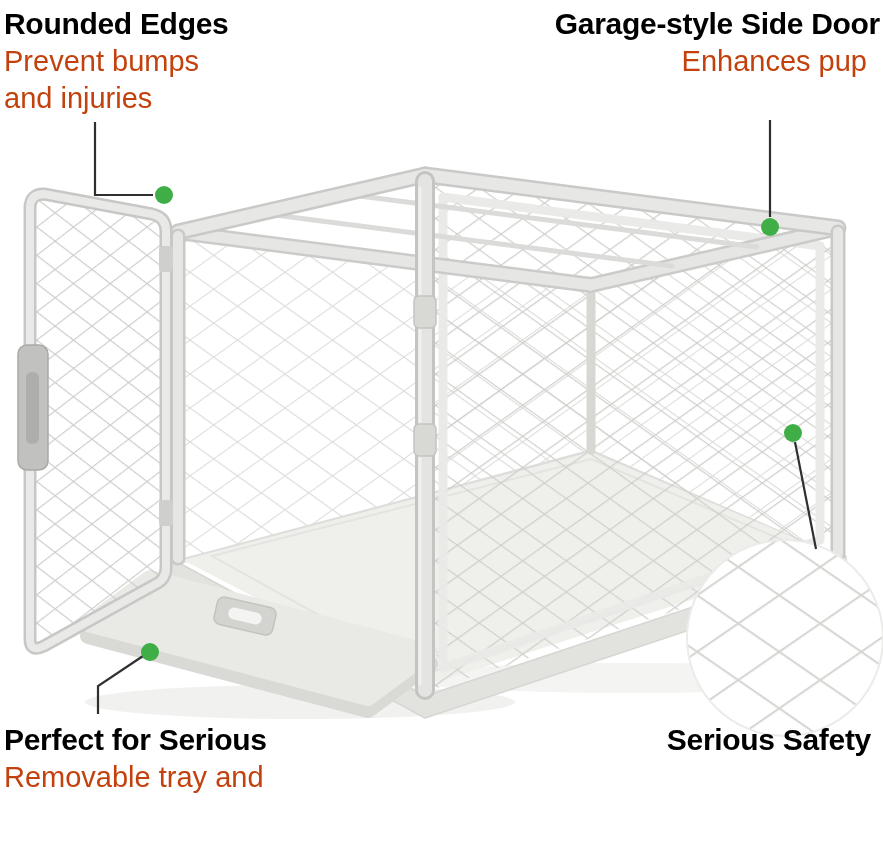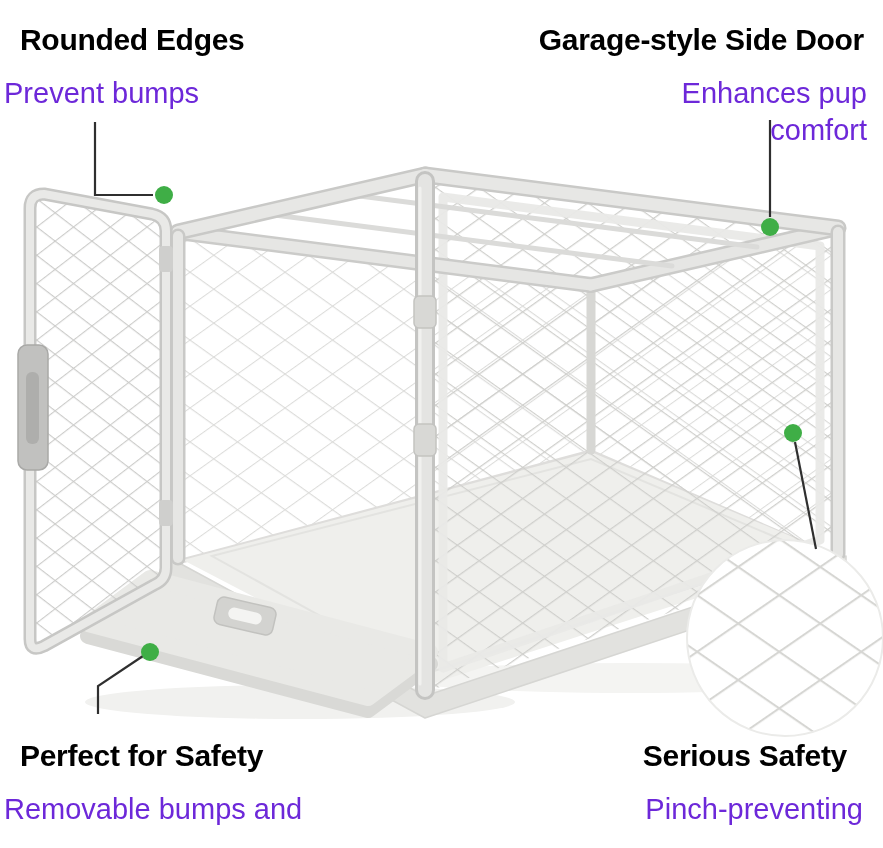--- a/index.html
+++ b/index.html
@@ -7,41 +7,41 @@
     position: relative;
     width: 883px;
     height: 848px;
     background: #ffffff;
     overflow: hidden;
     font-family: "Liberation Sans", sans-serif;
   }
   .scene { position: absolute; top: 0; left: 0; z-index: 1; }
   .callout { position: absolute; z-index: 2; }
   .callout h2 {
-    margin: 16px;
+    margin: 0;
     font-size: 30px;
     font-weight: 700;
     line-height: 38px;
     color: #000000;
     letter-spacing: -0.3px;
     white-space: nowrap;
   }
   .callout p {
     margin: 0;
     font-size: 29px;
     font-weight: 400;
     line-height: 37px;
-    color: #6d28d9;
+    color: #c2410c;
     white-space: nowrap;
   }
   .tl { top: 5px; left: 4px; text-align: left; }
   .tr { top: 5px; right: 3px; text-align: right; }
   .tr p { padding-right: 13px; }
   .bl { top: 721px; left: 4px; text-align: left; }
-  .br { top: 721px; right: 20px; text-align: right; }
+  .br { top: 721px; right: 12px; text-align: right; }
 </style>
 </head>
 <body>
 
 <div class="canvas">
 
   <svg class="scene" width="883" height="848" viewBox="0 0 883 848">
     <defs>
       <pattern id="meshOuter" width="22" height="22" patternUnits="userSpaceOnUse" patternTransform="scale(1.4 1) rotate(45)">
         <path d="M0 0H22M0 0V22" stroke="#cfcfcc" stroke-width="2.2" fill="none"></path>
@@ -136,31 +136,30 @@
       <circle cx="164" cy="195" r="9" fill="#3fae46"></circle>
       <circle cx="770" cy="227" r="9" fill="#3fae46"></circle>
       <circle cx="793" cy="433" r="9" fill="#3fae46"></circle>
       <circle cx="150" cy="652" r="9" fill="#3fae46"></circle>
     </g>
   </svg>
 
   <div class="callout tl">
     <h2>Rounded Edges</h2>
     <p>Prevent bumps</p>
+    <p>and injuries</p>
   </div>
 
   <div class="callout tr">
     <h2>Garage-style Side Door</h2>
     <p>Enhances pup</p>
-    <p>comfort</p>
   </div>
 
   <div class="callout bl">
-    <h2>Perfect for Safety</h2>
-    <p>Removable bumps and</p>
+    <h2>Perfect for Serious</h2>
+    <p>Removable tray and</p>
   </div>
 
   <div class="callout br">
     <h2>Serious Safety</h2>
-    <p>Pinch-preventing</p>
   </div>
 
 </div>
 
 </body></html>

